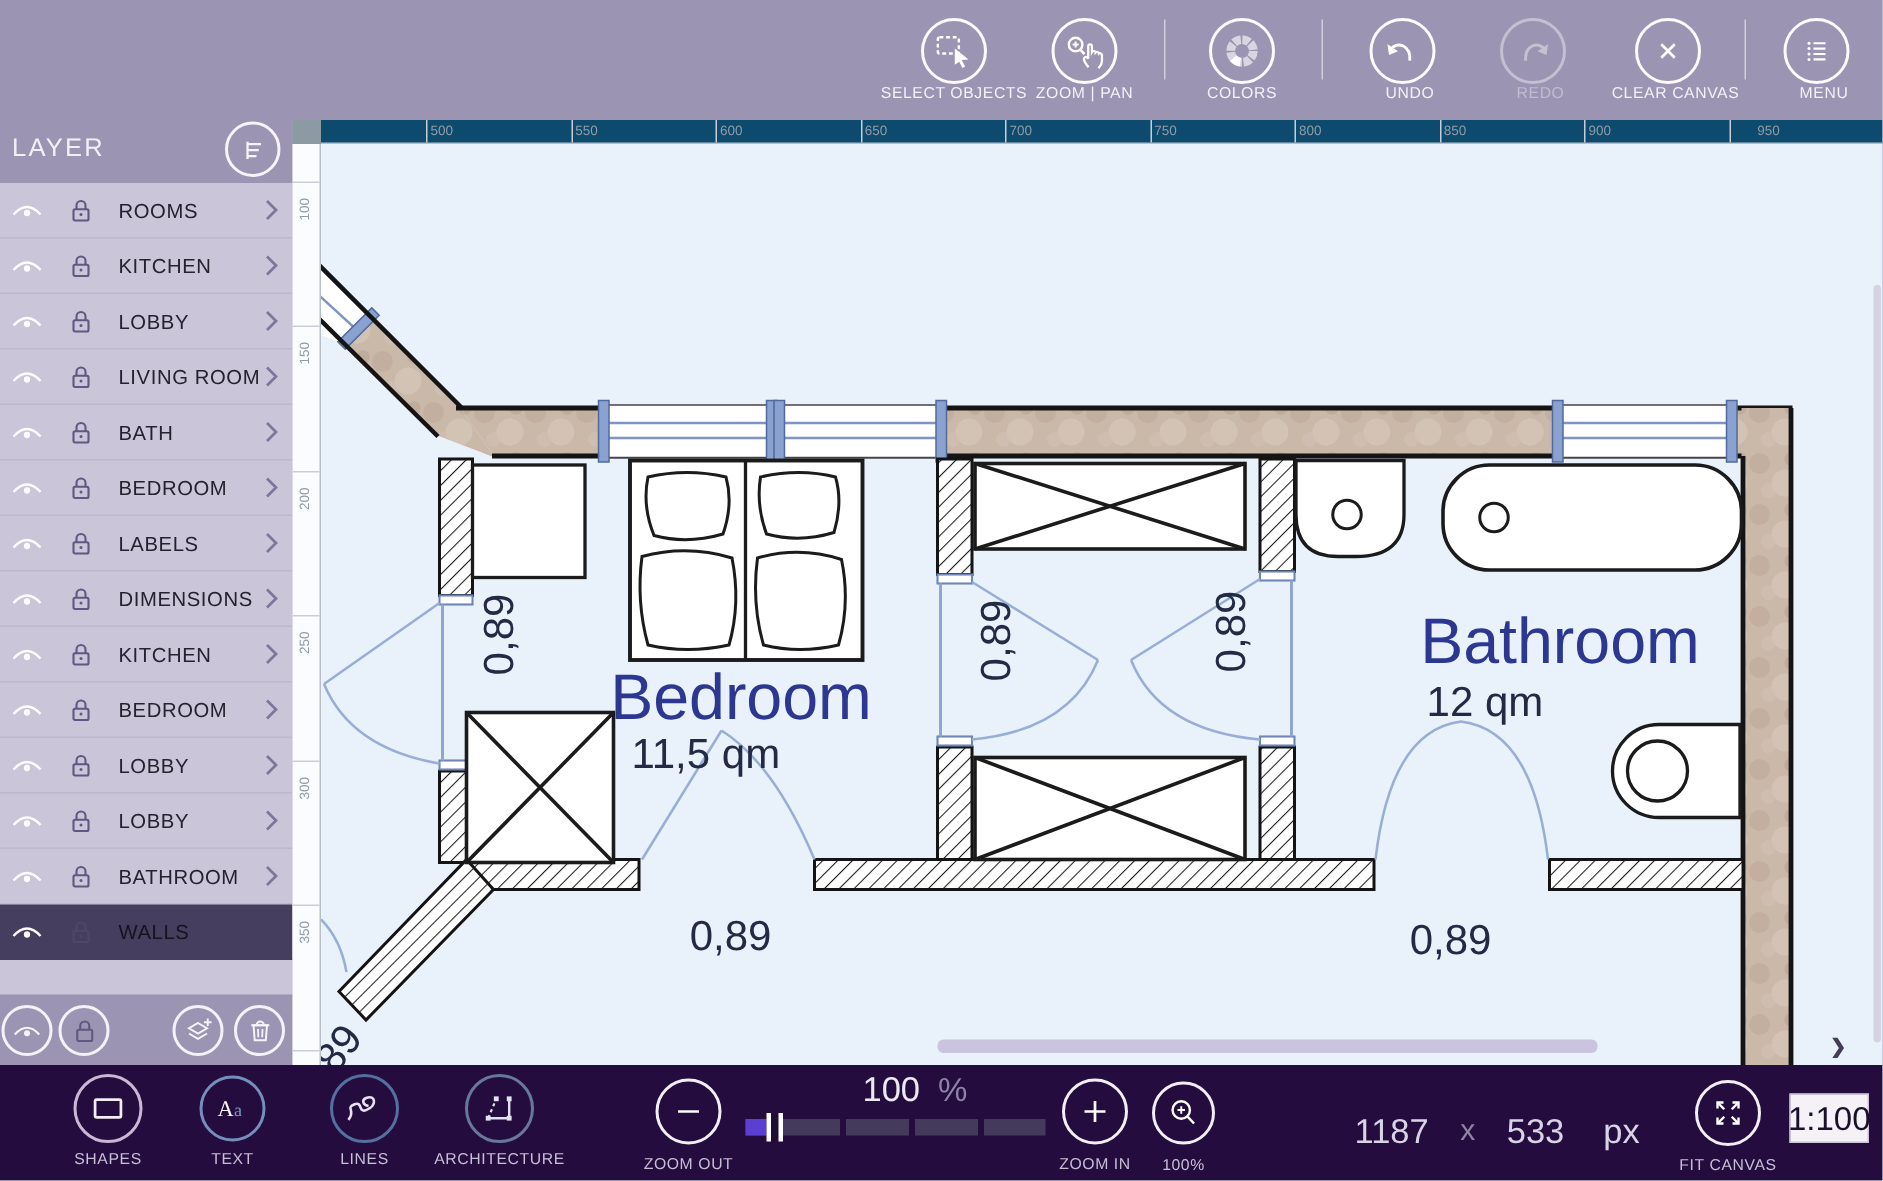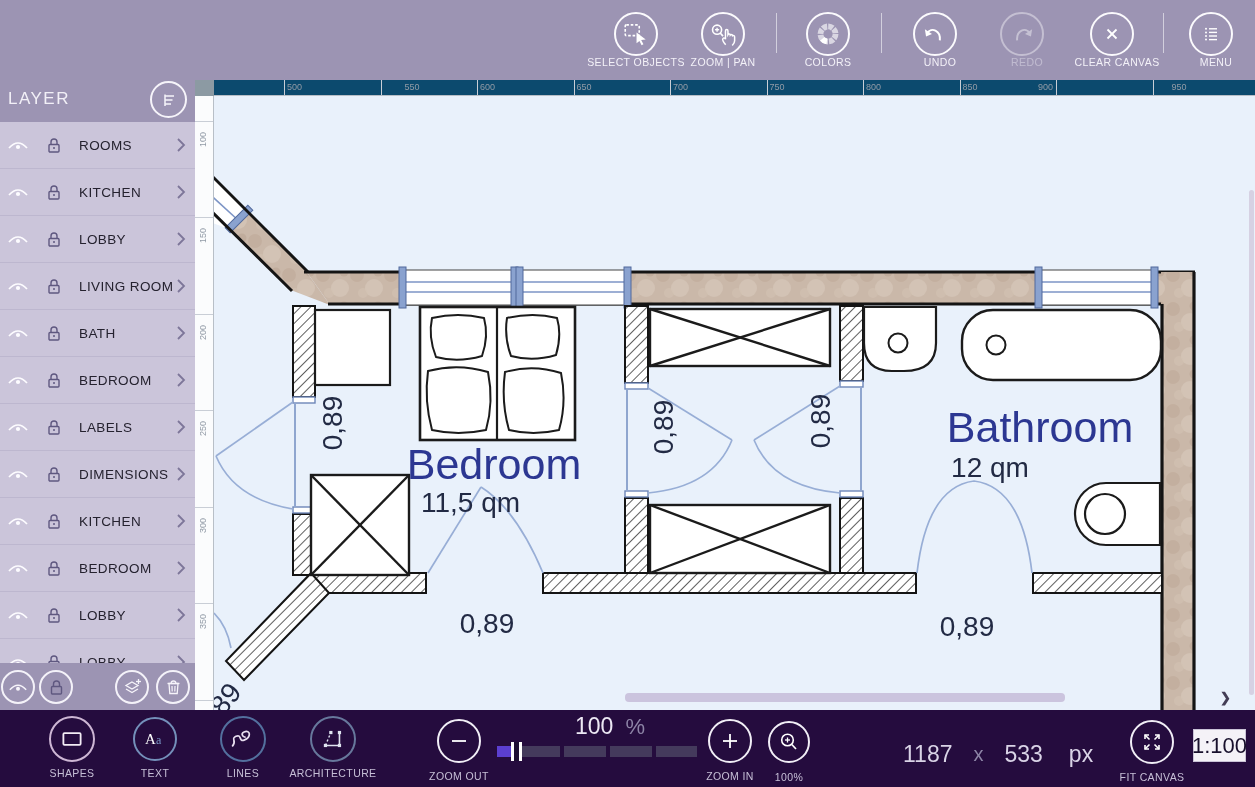--- a/index.html
+++ b/index.html
@@ -16,21 +16,21 @@
   .tt-sep { position:absolute; top:13px; width:1px; height:40px; background:rgba(255,255,255,.55); }
   .disabled { opacity:.42; }
 
   
   .sidebar { position:absolute; left:0; top:80px; width:195px; height:630px; background:#cbc5da; }
   .sb-header { position:absolute; left:0; top:0; width:195px; height:42px; background:#9c94b3; }
   .sb-title { position:absolute; left:8px; top:9px; font-size:17px; color:#f2f0f7; letter-spacing:1.5px; }
   .sb-flyout { position:absolute; left:150px; top:1px; width:37px; height:37px; border-radius:50%;
                border:2px solid #f6f4fa; display:flex; align-items:center; justify-content:center; cursor:pointer; }
   .sb-list { position:absolute; left:0; top:42px; width:195px; height:541px; background:#cbc5da; overflow:hidden; }
-  .sb-row { height:47px; display:flex; align-items:center; padding-left:6px;
+  .sb-row { height:37px; display:flex; align-items:center; padding-left:6px;
             border-bottom:1px solid #bdb7cf; cursor:pointer; }
   .sb-row .eye { width:24px; flex:none; }
   .sb-row .lock { width:16px; flex:none; margin-left:16px; }
   .sb-row .lbl { margin-left:17px; font-size:13.5px; color:#25222f; letter-spacing:.4px; }
   .sb-row .chev { margin-left:auto; margin-right:9px; flex:none; }
   .sb-row.selected { background:#453e5f; border-bottom-color:#453e5f; }
   .sb-row.selected .lbl { color:#16131f; }
   .sb-row.selected .lock { opacity:.35; }
   .sb-row.selected .chev { visibility:hidden; }
   .sb-footer { position:absolute; left:0; top:583px; width:195px; height:47px; background:#9c94b3; }
@@ -374,20 +374,35 @@
         <rect x="2.5" y="7.5" width="10" height="7.5" rx="1" fill="none" stroke="#5f5880" stroke-width="1.4"></rect>
         <path d="M4.5,7.5 V5 a3,3 0 0 1 6,0 V7.5" fill="none" stroke="#5f5880" stroke-width="1.4"></path>
         <circle cx="7.5" cy="11" r="1" fill="#5f5880"></circle>
       </svg>
       <span class="lbl">BATHROOM</span>
       <svg class="chev" width="10" height="16" viewBox="0 0 10 16">
         <polyline points="2,2 8,8 2,14" fill="none" stroke="#7d7699" stroke-width="1.8"></polyline>
       </svg>
     </div>
 
+    <div class="sb-row selected">
+      <svg class="eye" width="22" height="12" viewBox="0 0 22 12">
+        <path d="M2,9 Q11,-1 20,9" fill="none" stroke="#fdfcff" stroke-width="1.7"></path>
+        <circle cx="11" cy="8" r="2.1" fill="#fdfcff"></circle>
+      </svg>
+      <svg class="lock" width="15" height="17" viewBox="0 0 15 17">
+        <rect x="2.5" y="7.5" width="10" height="7.5" rx="1" fill="none" stroke="#5f5880" stroke-width="1.4"></rect>
+        <path d="M4.5,7.5 V5 a3,3 0 0 1 6,0 V7.5" fill="none" stroke="#5f5880" stroke-width="1.4"></path>
+        <circle cx="7.5" cy="11" r="1" fill="#5f5880"></circle>
+      </svg>
+      <span class="lbl">WALLS</span>
+      <svg class="chev" width="10" height="16" viewBox="0 0 10 16">
+        <polyline points="2,2 8,8 2,14" fill="none" stroke="#7d7699" stroke-width="1.8"></polyline>
+      </svg>
+    </div>
   </div>
     <div class="sb-footer">
       <div class="sbf-btn" style="left:1px">
         <svg width="20" height="14" viewBox="0 0 22 14">
           <path d="M2,10 Q11,0 20,10" fill="none" stroke="#f6f4fa" stroke-width="1.6"></path>
           <circle cx="11" cy="9" r="2.2" fill="#f6f4fa"></circle>
         </svg>
       </div>
       <div class="sbf-btn" style="left:39px">
         <svg width="17" height="19" viewBox="0 0 17 19">
@@ -413,35 +428,35 @@
         </svg>
       </div>
     </div>
   </div>
 
   <div class="ruler-corner"></div>
   <div class="h-ruler" id="h-ruler">
       <div class="h-tick" style="left: 70px;"></div>
       <div class="h-tick-lbl" style="left: 73px;">500</div>
       <div class="h-tick" style="left: 166.5px;"></div>
-      <div class="h-tick-lbl" style="left: 169.5px; margin-left: 21px;">550</div>
+      <div class="h-tick-lbl" style="left: 169.5px;">550</div>
       <div class="h-tick" style="left: 263px;"></div>
       <div class="h-tick-lbl" style="left: 266px;">600</div>
       <div class="h-tick" style="left: 359.5px;"></div>
       <div class="h-tick-lbl" style="left: 362.5px;">650</div>
       <div class="h-tick" style="left: 456px;"></div>
       <div class="h-tick-lbl" style="left: 459px;">700</div>
       <div class="h-tick" style="left: 552.5px;"></div>
       <div class="h-tick-lbl" style="left: 555.5px;">750</div>
       <div class="h-tick" style="left: 649px;"></div>
       <div class="h-tick-lbl" style="left: 652px;">800</div>
       <div class="h-tick" style="left: 745.5px;"></div>
       <div class="h-tick-lbl" style="left: 748.5px;">850</div>
       <div class="h-tick" style="left: 842px;"></div>
-      <div class="h-tick-lbl" style="left: 824px;">900</div>
+      <div class="h-tick-lbl" style="left: 845px;">900</div>
       <div class="h-tick" style="left: 938.5px;"></div>
       <div class="h-tick-lbl" style="left: 941.5px; margin-left: 16px;">950</div>
     </div>
   <div class="v-ruler" id="v-ruler">
       <div class="v-tick" style="top: 24.5px;"></div>
       <div class="v-tick-lbl" style="top: 50.5px;">100</div>
       <div class="v-tick" style="top: 121px;"></div>
       <div class="v-tick-lbl" style="top: 147px;">150</div>
       <div class="v-tick" style="top: 217.5px;"></div>
       <div class="v-tick-lbl" style="top: 243.5px;">200</div>

